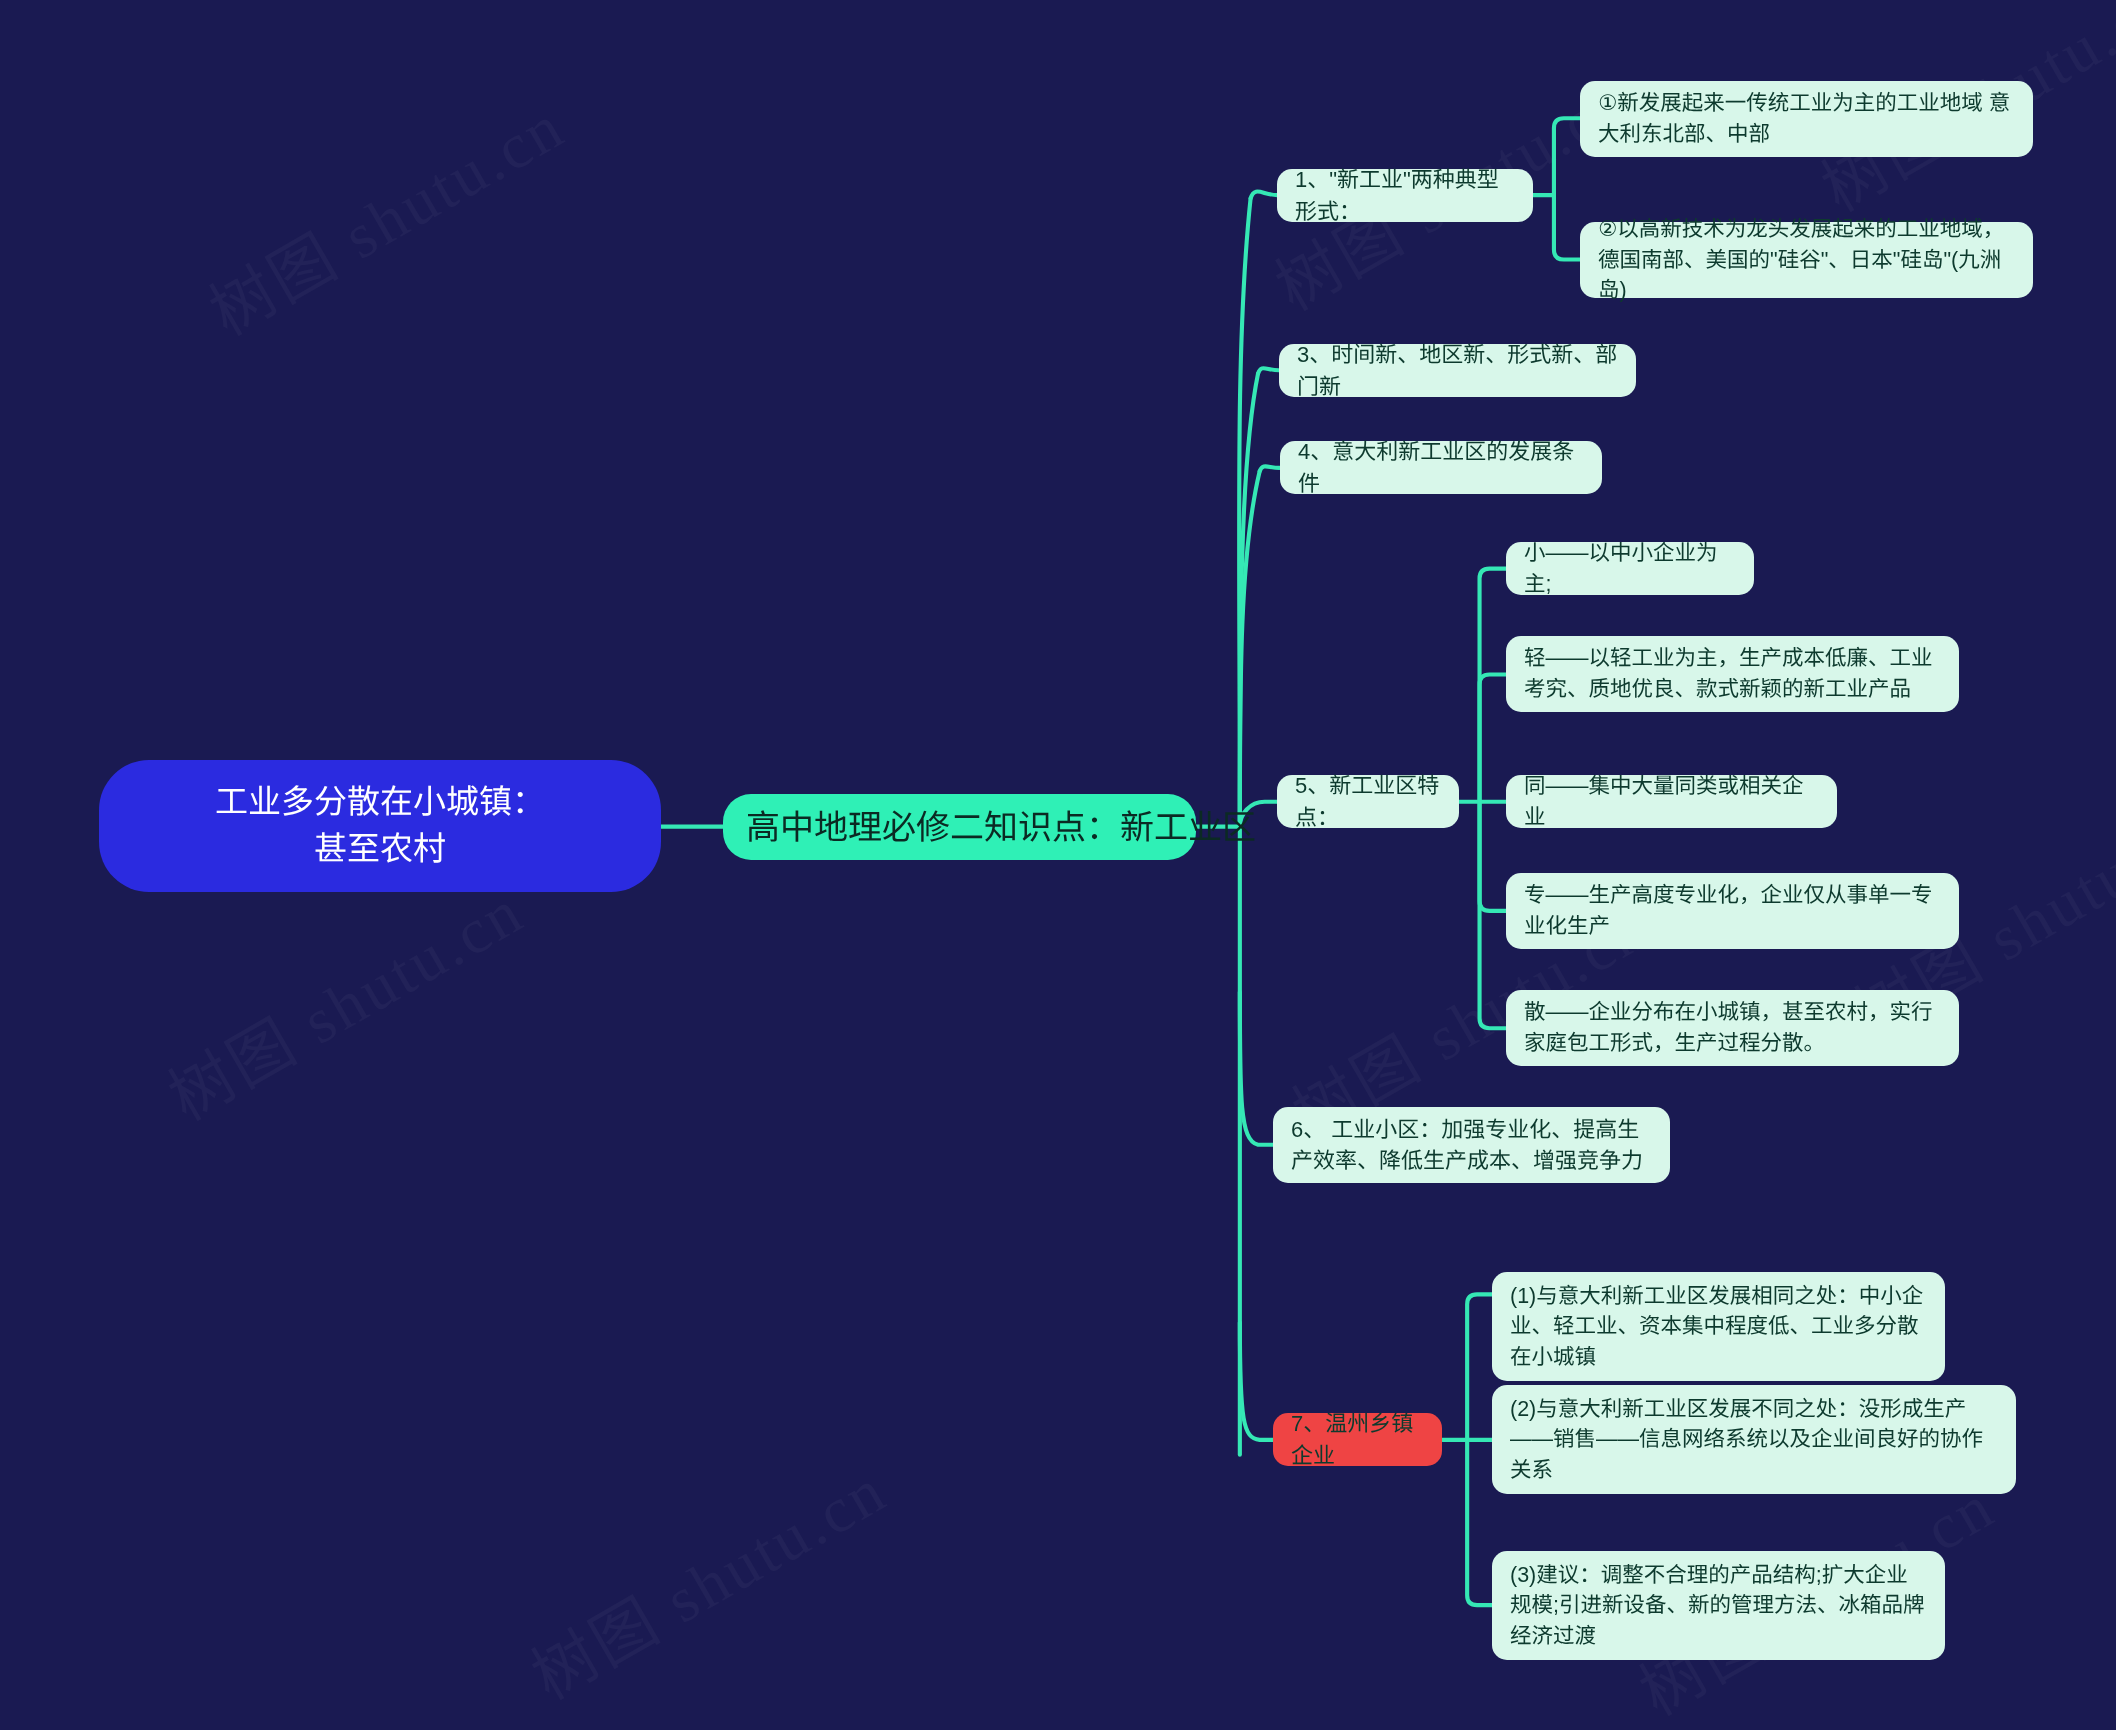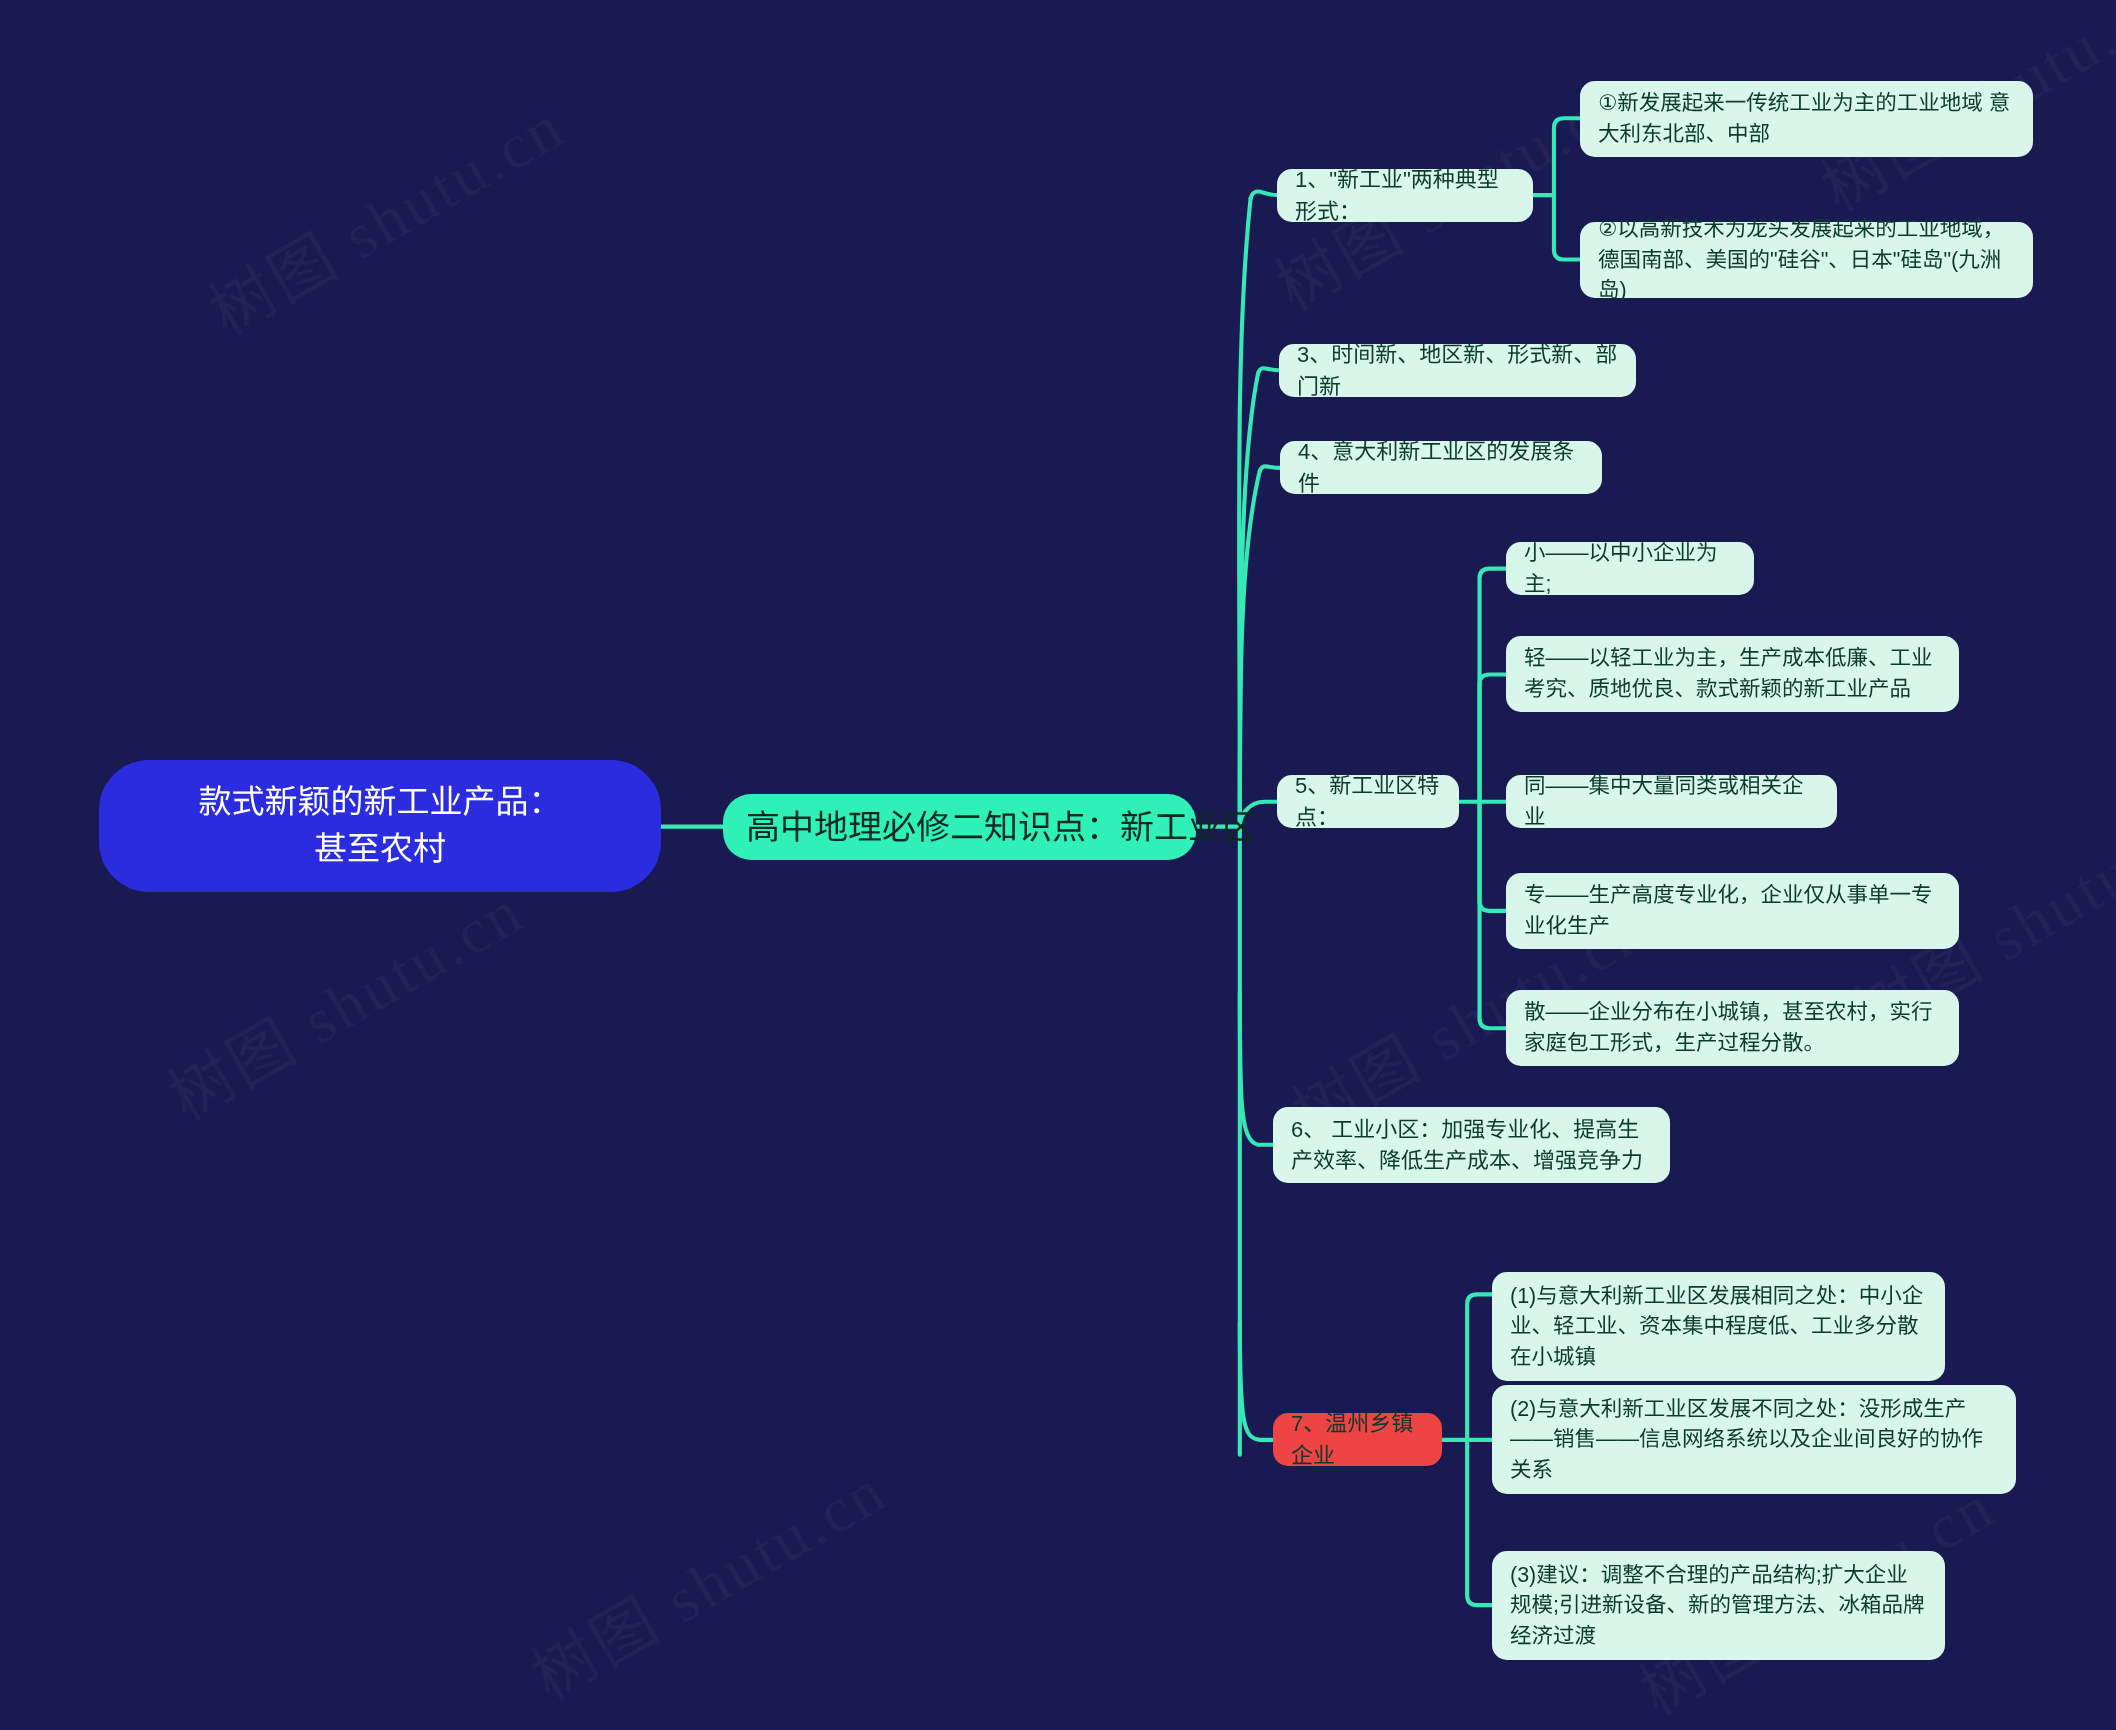--- a/index.html
+++ b/index.html
@@ -127,21 +127,21 @@
     <path d="M 1790 970 L 1790 1232 Q 1790 1244 1802 1244 L 1822 1244" stroke="#35e8b5"></path>
 
     <path d="M 1745 1742 L 1775 1742" stroke="#35e8b5"></path>
     <path d="M 1775 1742 L 1775 1578 Q 1775 1566 1787 1566 L 1805 1566" stroke="#35e8b5"></path>
     <path d="M 1775 1742 L 1805 1742" stroke="#35e8b5"></path>
     <path d="M 1775 1742 L 1775 1930 Q 1775 1942 1787 1942 L 1805 1942" stroke="#35e8b5"></path>
   </svg>
 
   <div class="node root" style="left: 99px; top: 760px; width: 562px; height: 132px; background: rgb(43, 43, 224); color: rgb(255, 255, 255);">
     <span class="txt">
-      <span>款式新颖的新工业产品：</span><br>
+      <span>工业多分散在小城镇：</span><br>
       <span>甚至农村</span>
     </span>
   </div>
 
   <div class="node center" style="left: 723px; top: 794px; width: 473px; height: 66px; background: rgb(47, 240, 182); color: rgb(11, 42, 35);">
     <span class="txt" style="text-align:center;">高中地理必修二知识点：新工业区</span>
   </div>
 
   <div class="node branch" style="left: 1277px; top: 169px; width: 256px; height: 53px; background: rgb(216, 247, 234); color: rgb(13, 58, 46);">
     <span class="txt">1、"新工业"两种典型形式：</span>

